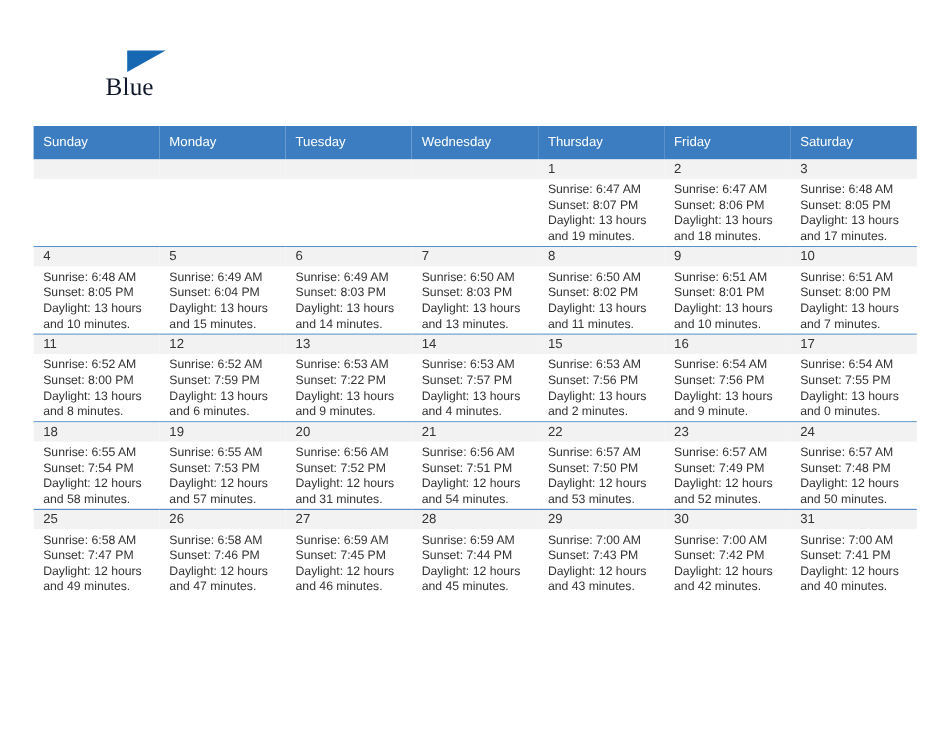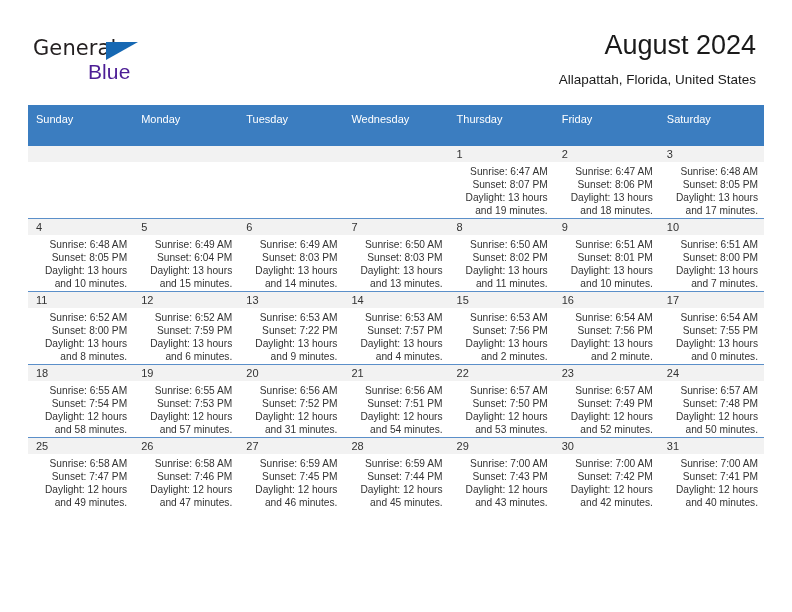--- a/index.html
+++ b/index.html
@@ -57,22 +57,22 @@
     height: 0;
     border-left: 32px solid #1668b3;
     border-bottom: 18px solid transparent;
   }
   .brand-blue {
     position: absolute;
     left: 55px;
     top: 24px;
     font-size: 21px;
     letter-spacing: 0.1px;
-    color: #4c1d95;
-    font-family: Liberation Sans, sans-serif;
+    color: #0f172a;
+    font-family: Liberation Serif, serif;
     font-weight: 400;
     line-height: 24px;
   }
 
   .title-block {
     position: absolute;
     right: 36px;
     top: 28px;
     text-align: right;
   }
@@ -100,21 +100,21 @@
     width: 736px;
     border-collapse: collapse;
     table-layout: fixed;
   }
   .calendar th {
     background: #3b7dc0;
     color: #ffffff;
     font-size: 11px;
     font-weight: 400;
     text-align: left;
-    padding: 5px 0 18px 8px;
+    padding: 5px 0 5px 8px;
     height: 18px;
     border: none;
   }
   .calendar td {
     width: 105.14px;
     height: 72px;
     vertical-align: top;
     padding: 0;
     border: none;
     border-top: 1px solid #5b8fc9;
@@ -139,43 +139,37 @@
     line-height: 13px;
   }
   .cell-empty .date-band {
     background: #f2f2f2;
   }
   .cell-lines {
     padding: 3px 6px 0 8px;
     font-size: 10.2px;
     line-height: 13.1px;
     color: #333333;
-    text-align: right;
   }
   .cell-lines div {
     white-space: nowrap;
   }
 </style>
 </head>
 <body>
 
 <div class="page">
 
   <div class="header">
 
     <div class="brand">
-      <span class="brand-general">General</span>
       <span class="brand-triangle"></span>
       <span class="brand-blue">Blue</span>
     </div>
 
-    <div class="title-block">
-      <div class="cal-title">August 2024</div>
-      <div class="cal-subtitle">Allapattah, Florida, United States</div>
-    </div>
 
   </div>
 
   <table class="calendar">
     <thead>
       <tr id="weekday-row">
           <th>Sunday</th>
           <th>Monday</th>
           <th>Tuesday</th>
           <th>Wednesday</th>
@@ -375,21 +369,21 @@
               </div>
             </div>
           </td>
           <td>
             <div class="cell-inner">
               <div class="date-band">16</div>
               <div class="cell-lines">
                 <div>Sunrise: 6:54 AM</div>
                 <div>Sunset: 7:56 PM</div>
                 <div>Daylight: 13 hours</div>
-                <div>and 2 minute.</div>
+                <div>and 9 minute.</div>
               </div>
             </div>
           </td>
           <td>
             <div class="cell-inner">
               <div class="date-band">17</div>
               <div class="cell-lines">
                 <div>Sunrise: 6:54 AM</div>
                 <div>Sunset: 7:55 PM</div>
                 <div>Daylight: 13 hours</div>

